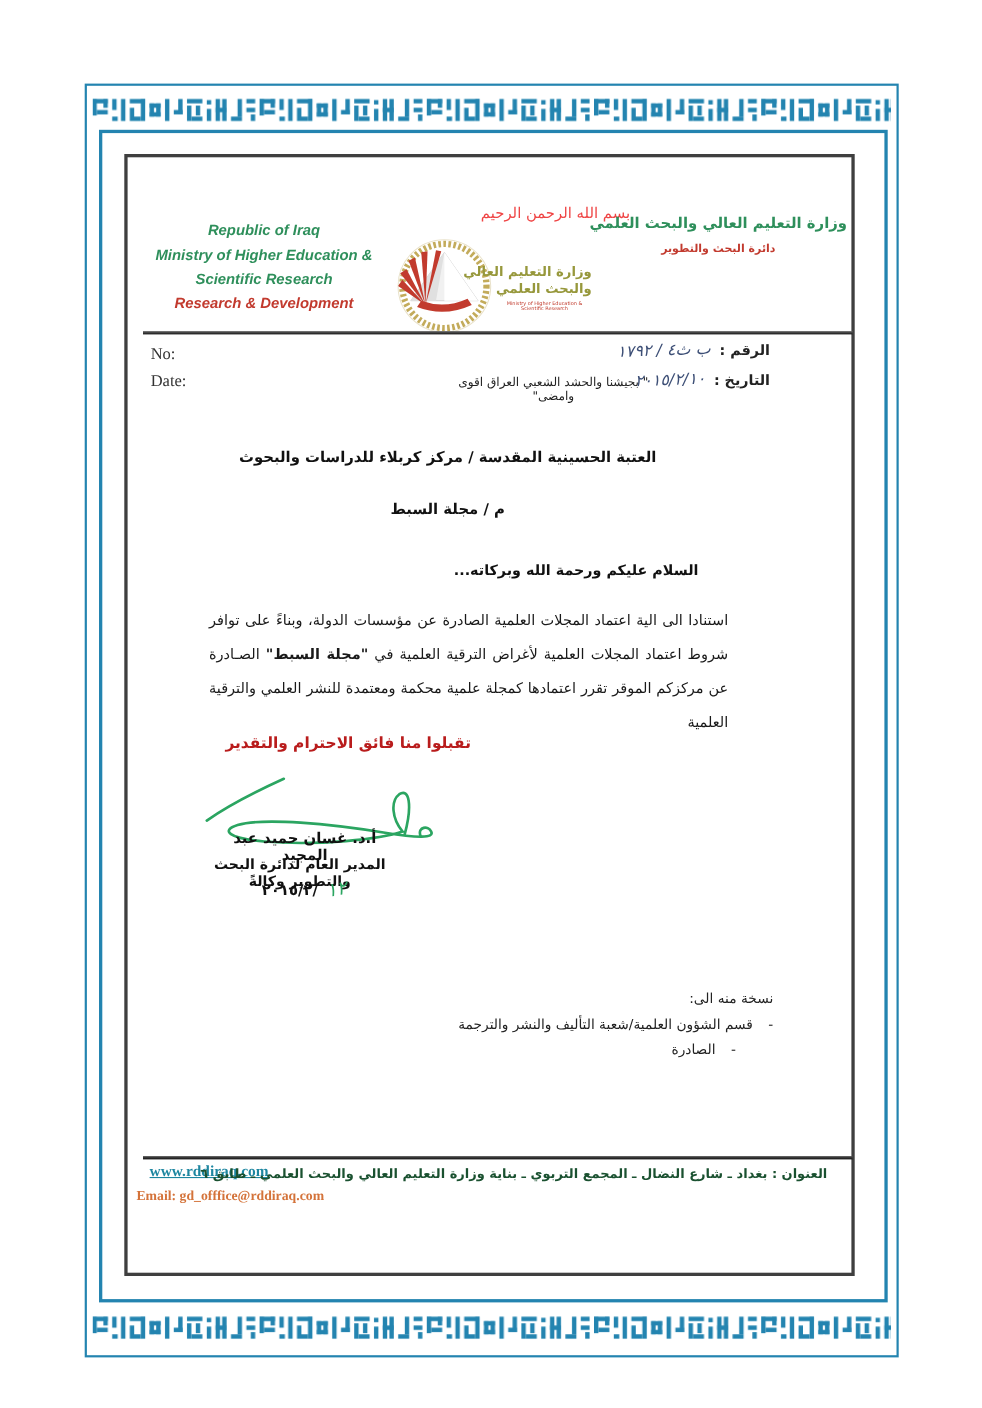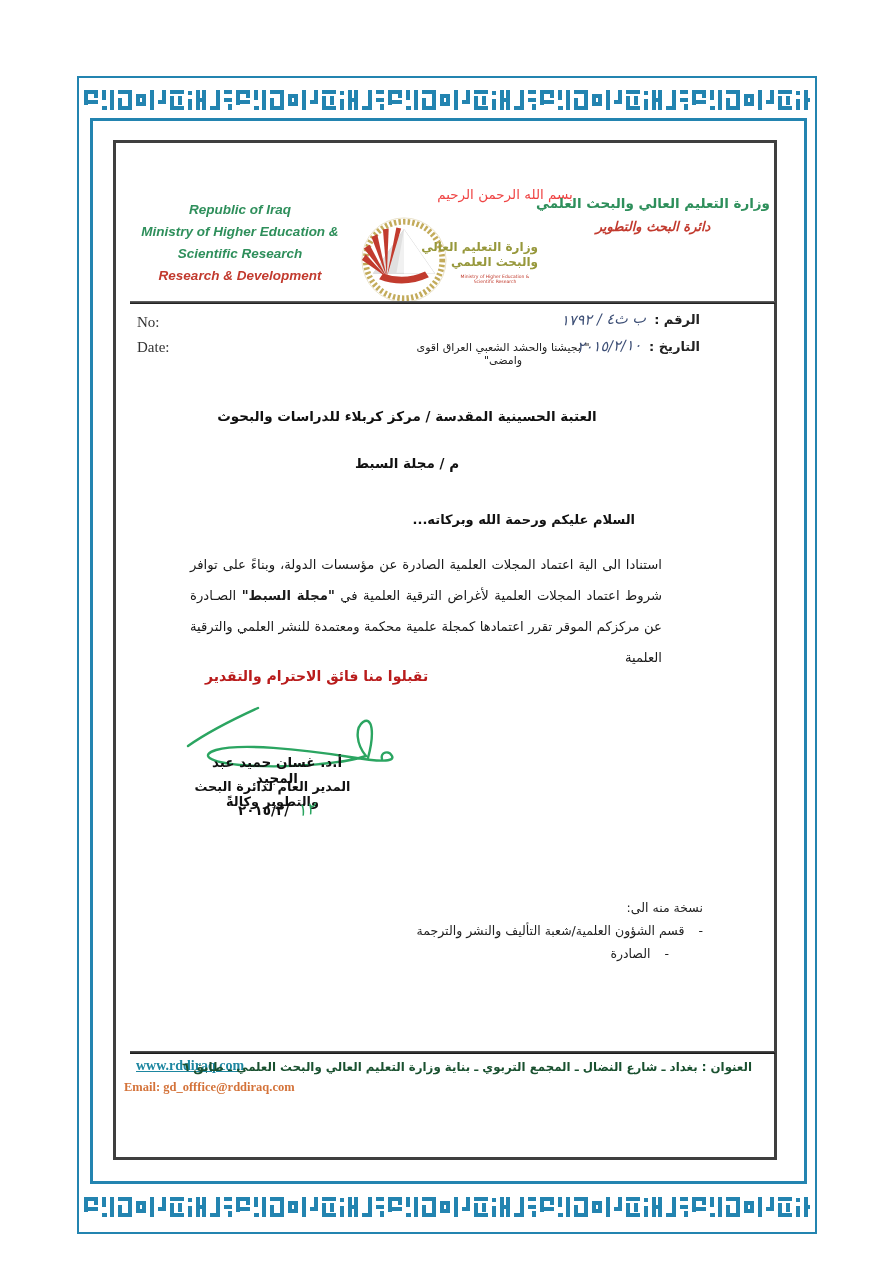--- a/index.html
+++ b/index.html
@@ -17,21 +17,21 @@
   .band-top{top:87px;} .band-bottom{top:1194px;}
   .inner-frame{left:90px;top:118px;width:717px;height:1066px;border:3px solid var(--teal,#2384b0);box-sizing:border-box;}
   .letter-frame{left:113px;top:140px;width:664px;height:1020px;border:3px solid var(--frame,#3f3f3f);box-sizing:border-box;background:#fff;}
   
   .letterhead-en{left:133px;top:199px;width:214px;text-align:center;
       font-family:Liberation Sans, sans-serif;font-weight:bold;font-style:italic;
       font-size:13.5px;line-height:22px;color:var(--hgreen,#2e8f5b);white-space:nowrap;}
   .letterhead-en .red{color:var(--hred,#c23a2e);}
   .letterhead-ar{left:523px;top:192px;width:260px;text-align:center;direction:rtl;
       font-weight:bold;font-size:13.5px;line-height:23px;color:var(--hgreen,#2e8f5b);white-space:nowrap;}
-  .letterhead-ar .red{color:var(--hred,#c23a2e);font-size:13px;font-style:italic;}
+  .letterhead-ar .red{color:var(--hred,#c23a2e);font-size:10px;}
   .bismillah{left:420px;top:186px;width:170px;text-align:center;direction:rtl;
       font-size:13.5px;color:#ef4444;}
   
   .logo-wrap{left:358px;top:216px;width:180px;height:86px;}
   .logo-text{position:absolute;left:94px;top:24px;width:86px;direction:rtl;
       color:var(--olive,#97983c);font-weight:bold;font-size:12px;line-height:15px;white-space:nowrap;}
   .logo-caption{position:absolute;left:94px;top:58px;width:86px;color:var(--lred,#c0392b);
       font-size:4.5px;line-height:5px;text-align:center;}
   
   .divider{left:130px;top:301px;width:645px;height:3px;

